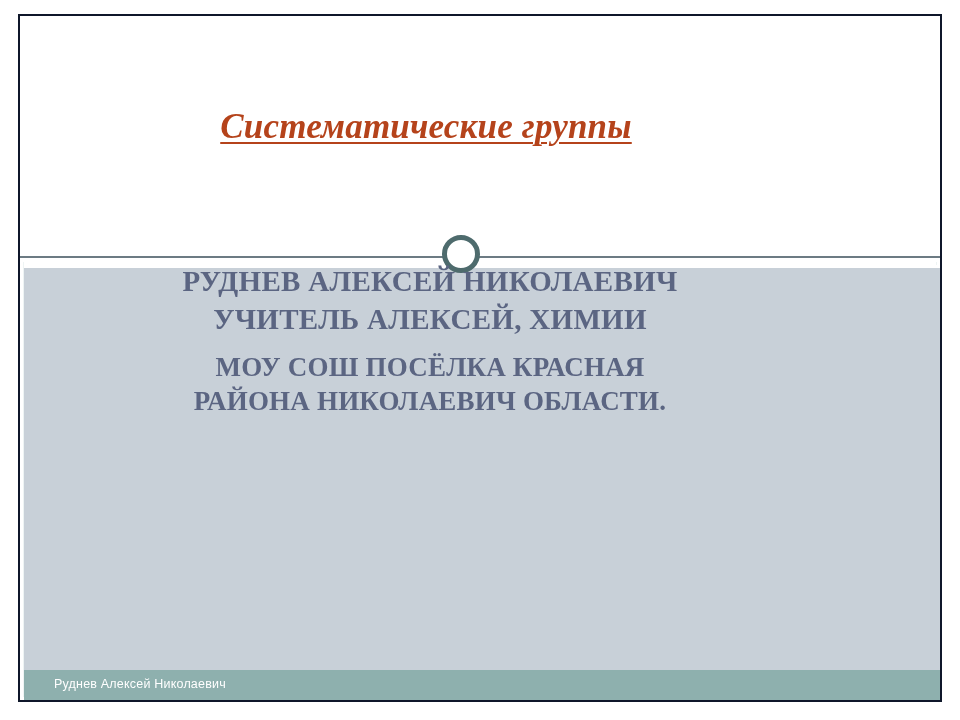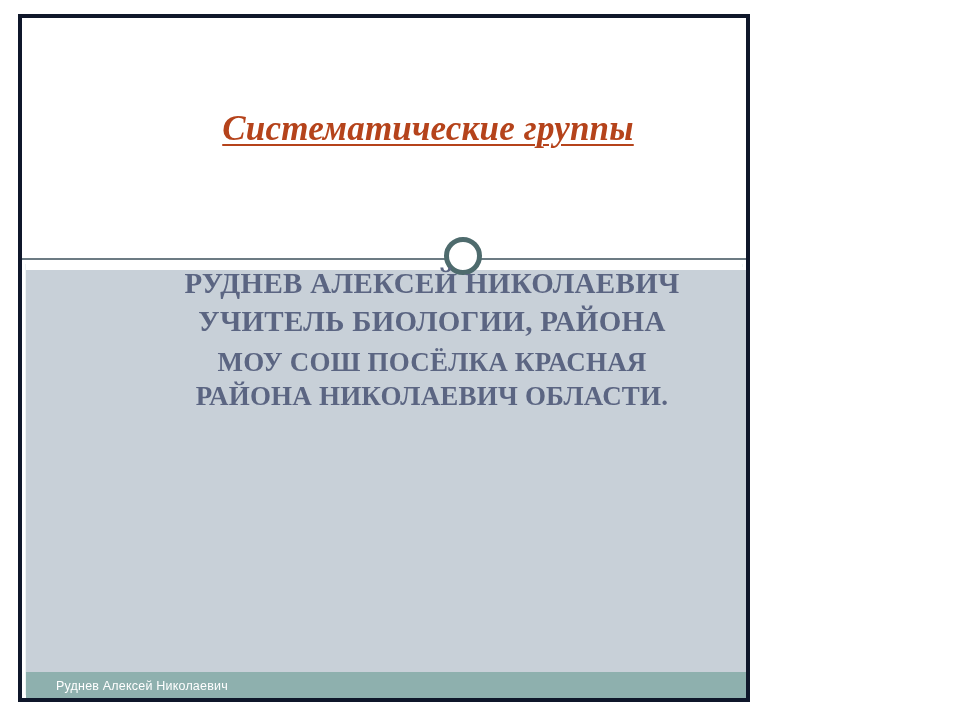--- a/index.html
+++ b/index.html
@@ -12,24 +12,24 @@
     height: 720px;
     overflow: hidden;
     font-family: "Liberation Serif", "DejaVu Serif", serif;
   }
 
   
   .slide {
     position: absolute;
     left: 18px;
     top: 14px;
-    width: 732px;
+    width: 924px;
     height: 688px;
     background: #ffffff;
-    border: 4px solid #0f172a;
+    border: 2px solid #0f172a;
     box-sizing: border-box;
     overflow: hidden;
   }
   .slide-inner-hairline {
     position: absolute;
     left: 3px;
     top: 3px;
     right: 3px;
     bottom: 3px;
     border: 1px solid #eef4f4;
@@ -135,21 +135,21 @@
     font-size: 29px;
     line-height: 38px;
     letter-spacing: 0.3px;
   }
   .sub-line.md {
     font-size: 27px;
     line-height: 34px;
     letter-spacing: 0.2px;
   }
   .sub-line.sp {
-    margin-top: 5px;
+    margin-top: 12px;
   }
 
   
   .footer-bar {
     position: absolute;
     left: 4px;
     top: 654px;
     width: 916px;
     height: 30px;
     background: #8eb0ae;
@@ -181,21 +181,21 @@
   <div class="divider"></div>
 
   <div class="ring"></div>
 
   <div class="title">
     <span class="title-line">Систематические группы</span>
   </div>
 
   <div class="subtitle">
     <span class="sub-line lg">РУДНЕВ АЛЕКСЕЙ НИКОЛАЕВИЧ</span>
-    <span class="sub-line lg">УЧИТЕЛЬ БИОЛОГИИ, РАЙОНА</span>
+    <span class="sub-line lg">УЧИТЕЛЬ АЛЕКСЕЙ, ХИМИИ</span>
     <span class="sub-line md sp">МОУ СОШ ПОСЁЛКА КРАСНАЯ</span>
     <span class="sub-line md">РАЙОНА НИКОЛАЕВИЧ ОБЛАСТИ.</span>
   </div>
 
   <div class="footer-bar"></div>
   <div class="footer-text">Руднев Алексей Николаевич</div>
 
 </div>
 
 </body></html>

